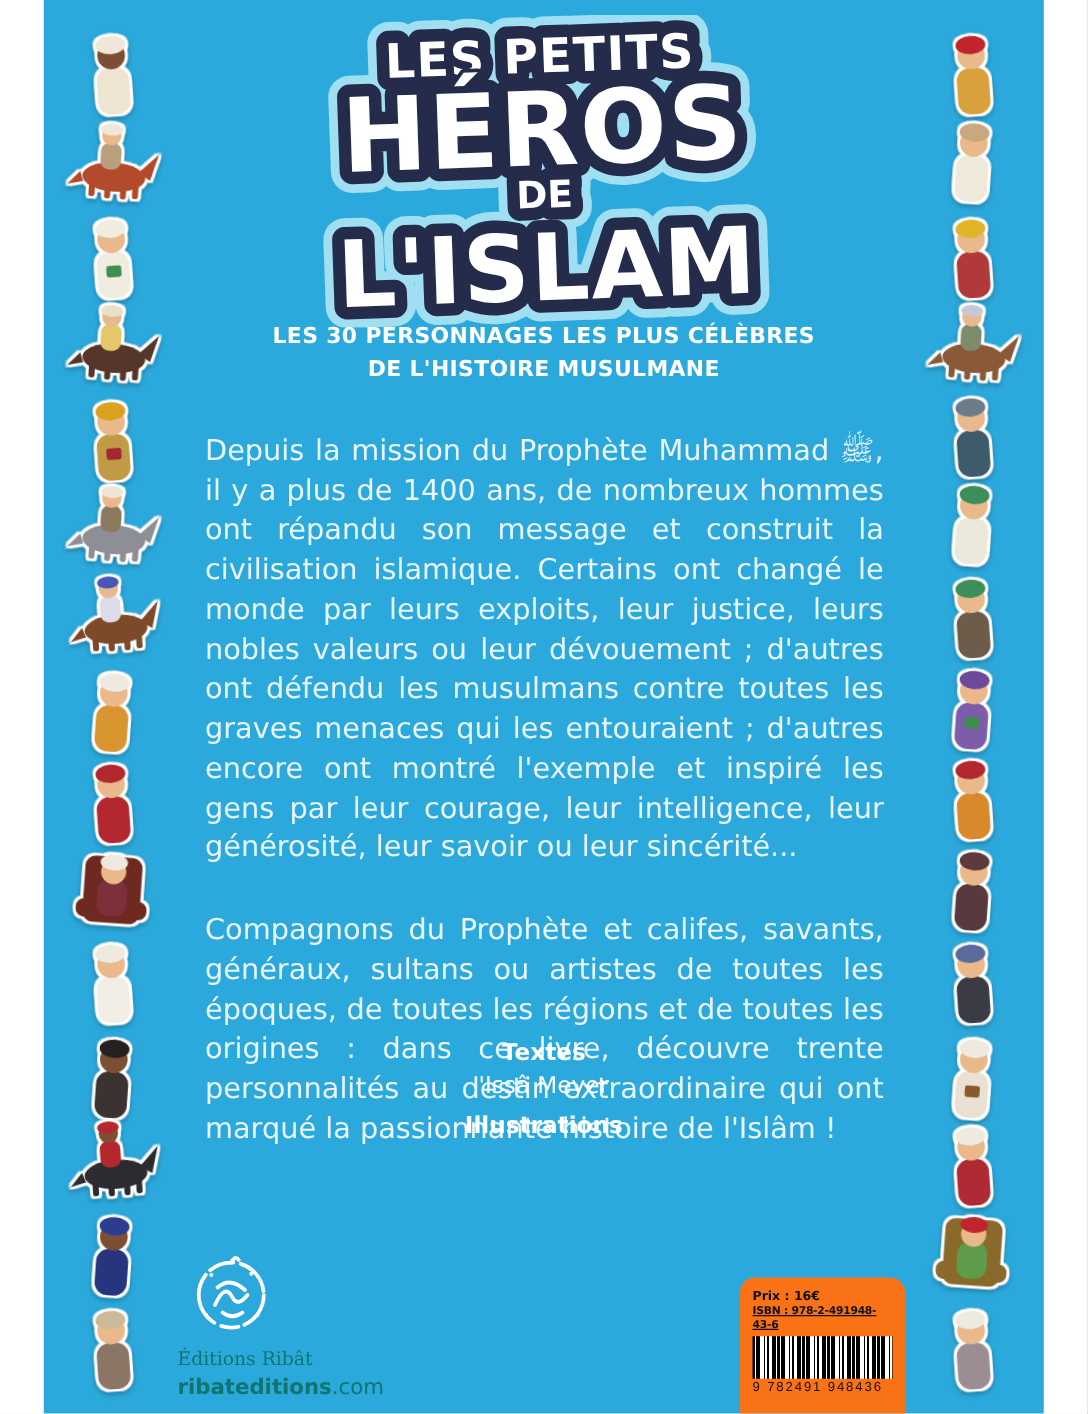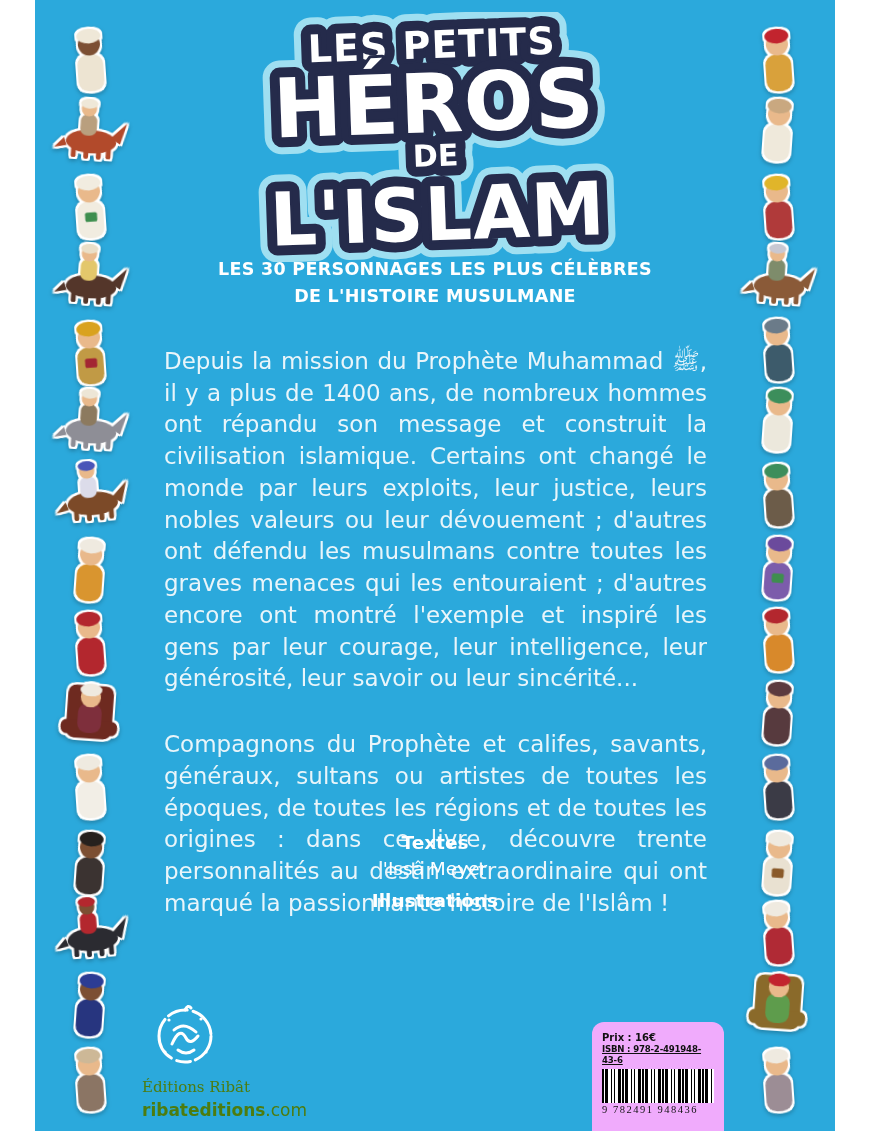--- a/index.html
+++ b/index.html
@@ -36,36 +36,36 @@
 
   .body-text { position:absolute; left:164px; top:346px; width:543px;
                color:var(--body-text,#E9F5FA); font-size:23px; line-height:1.38; text-align:justify; }
   .body-text p + p { margin-top:34px; }
 
   .credits { position:absolute; left:285px; top:830px; width:300px; text-align:center;
              color:#ffffff; font-size:18.5px; line-height:1.4; }
   .credits .grp + .grp { margin-top:6px; }
   .credits .lbl { font-weight:bold;text-align:center; }
 
-  .publisher { position:absolute; left:142px; top:1000px; color:#4d7c0f; }
+  .publisher { position:absolute; left:142px; top:1000px; color:#0f766e; }
   .publisher .logo { margin-left:10px; }
   .pub-name { font-size:15px; margin-top:4px; font-family:"DejaVu Serif","Liberation Serif",serif; }
   .pub-site { font-size:17px; margin-top:4px; }
   .pub-site .b { font-weight:bold;text-align:right; }
 
   .barcode-panel { position:absolute; left:592px; top:1022px; width:132px; height:109px;
-                   background:#f0abfc; border-radius:12px 12px 0 0; padding:9px 9px 0 10px; color:#111; }
+                   background:#f97316; border-radius:12px 12px 0 0; padding:9px 9px 0 10px; color:#111; }
   .bc-price { font-size:10px; font-weight:bold; line-height:1.3; }
   .bc-isbn  { font-size:8.6px; font-weight:bold; line-height:1.3; letter-spacing:-0.2px;text-decoration:underline; }
   .bc-bars  { width:112px; height:34px; margin-top:3px;
               background:repeating-linear-gradient(90deg,
                 #000 0 2px,#fff 2px 3px,#000 3px 6px,#fff 6px 9px,
                 #000 9px 10px,#fff 10px 12px,#000 12px 13px,#fff 13px 16px,
                 #000 16px 19px,#fff 19px 20px); }
-  .bc-digits { font-size:10.5px; letter-spacing:1.5px; margin-top:1px; font-family:Liberation Serif, serif; }
+  .bc-digits { font-size:10.5px; letter-spacing:1.5px; margin-top:1px; font-family:Liberation Sans, sans-serif; }
 </style>
 </head>
 <body>
 
 <div class="page">
   <div class="cover"></div>
 
   <div class="char-col left" id="col-left">
       <div class="sticker" style="top: 25px;"><svg width="54" height="70" viewBox="0 0 58 76" style="transform:rotate(-4deg)">
     <rect x="15" y="32" width="28" height="40" rx="11" fill="#EDE4D2"></rect>

